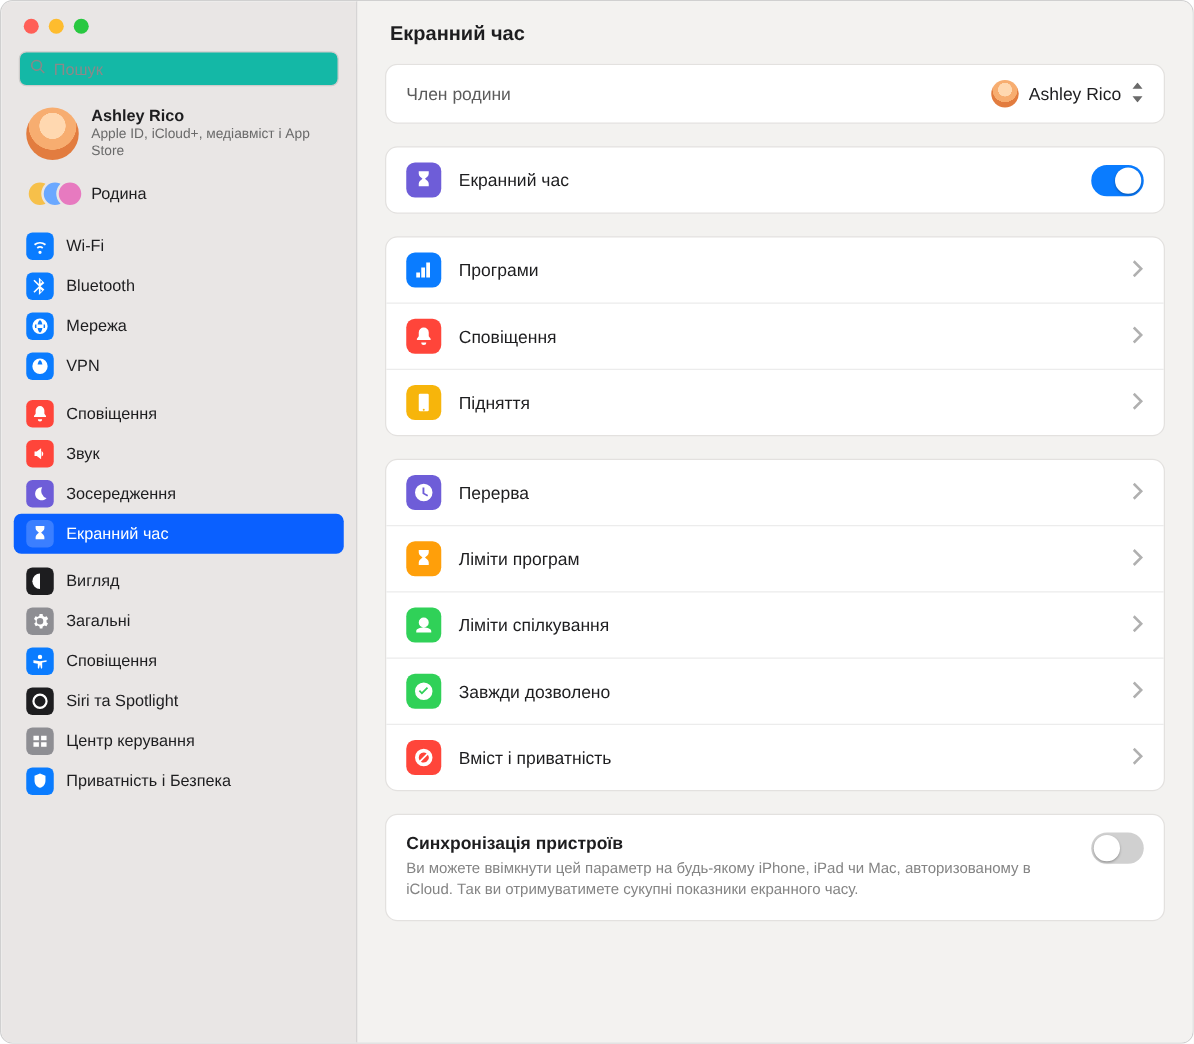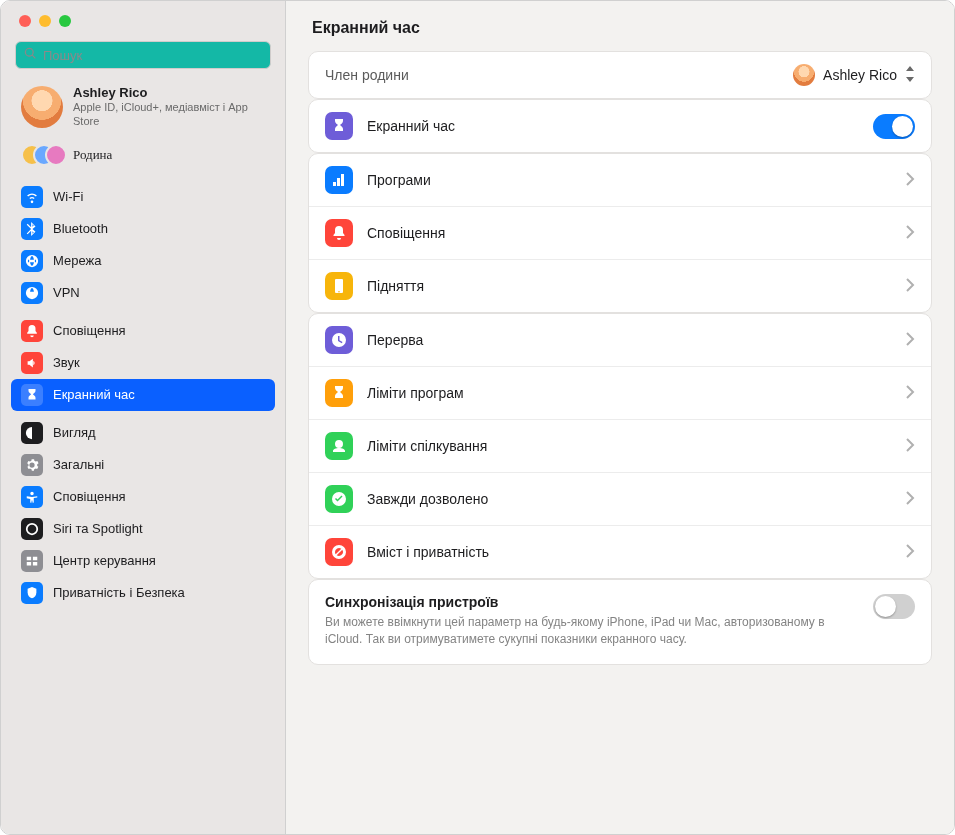--- a/index.html
+++ b/index.html
@@ -74,39 +74,40 @@
 }
 .nav-item.selected { background:#0a60ff; color:#fff; }
 .nav-item .icon {
   width:22px; height:22px; border-radius:5px;
   display:flex; align-items:center; justify-content:center;
   flex-shrink:0;
 }
 .nav-item .icon svg { width:14px; height:14px; fill:#fff; }
 .nav-item.selected .icon svg { fill:#fff; }
 
-.family-row { display:flex; align-items:center; gap:10px; padding: 2px 10px 8px 20px; font-family: Liberation Serif, serif; }
+.family-row { display:flex; align-items:center; gap:10px; padding: 2px 10px 8px 20px; }
 .family-avatars { position:relative; width:42px; height:24px; }
 .fa { width:22px; height:22px; border-radius:50%; position:absolute; top:1px; border:2px solid #e9e6e5; }
 .fa1{left:0; background:#f6c04a;} .fa2{left:12px; background:#6aa8ff;} .fa3{left:24px; background:#e77ac0;}
 
 .main {
   flex:1; background:#f3f2f0; display:flex; flex-direction:column;
   overflow:hidden;
 }
 .main-header {
   padding: 18px 26px 14px 26px;
   font-size:16px; font-weight:700;
   background:#f3f2f0;
 }
 .content {
   overflow-y:auto; padding: 0 22px 20px 22px; flex:1;
 }
 .panel {
   background:#fff; border:1px solid #e3e1df; border-radius:10px;
+  margin-bottom:18px;
 }
 .row {
   display:flex; align-items:center; padding:12px 16px;
   border-bottom:1px solid #ececec;
 }
 .row:last-child { border-bottom:none; }
 .row .ricon {
   width:28px; height:28px; border-radius:7px;
   display:flex; align-items:center; justify-content:center;
   margin-right:14px; flex-shrink:0;
@@ -222,20 +223,28 @@
             <span>Сповіщення</span>
           </div>
           <div class="nav-item">
             <span class="icon" style="background:#ff453a">
               <svg viewBox="0 0 16 16">
                 <path d="M3 6v4h2l4 3V3L5 6H3Zm8 2a3 3 0 0 0-1.5-2.6v5.2A3 3 0 0 0 11 8Z"></path>
               </svg>
             </span>
             <span>Звук</span>
           </div>
+          <div class="nav-item">
+            <span class="icon" style="background:#6e5dd8">
+              <svg viewBox="0 0 16 16">
+                <path d="M10 2a6 6 0 1 0 4 10 7 7 0 0 1-4-10Z"></path>
+              </svg>
+            </span>
+            <span>Зосередження</span>
+          </div>
           <div class="nav-item selected">
             <span class="icon" style="background:#fff3">
               <svg viewBox="0 0 16 16">
                 <path d="M4 1h8v2c0 2-2 3-3 4 1 1 3 2 3 4v2H4v-2c0-2 2-3 3-4-1-1-3-2-3-4V1Z"></path>
               </svg>
             </span>
             <span>Екранний час</span>
           </div>
         </div>
         <div class="nav-group">

